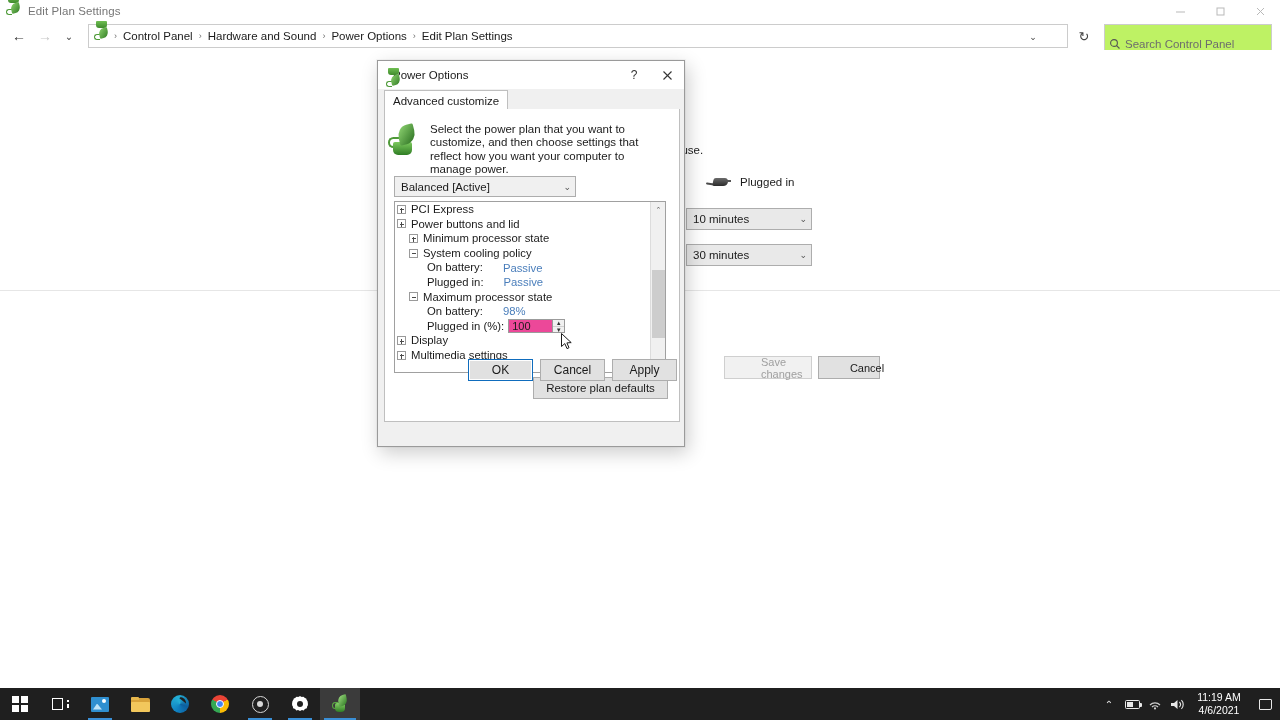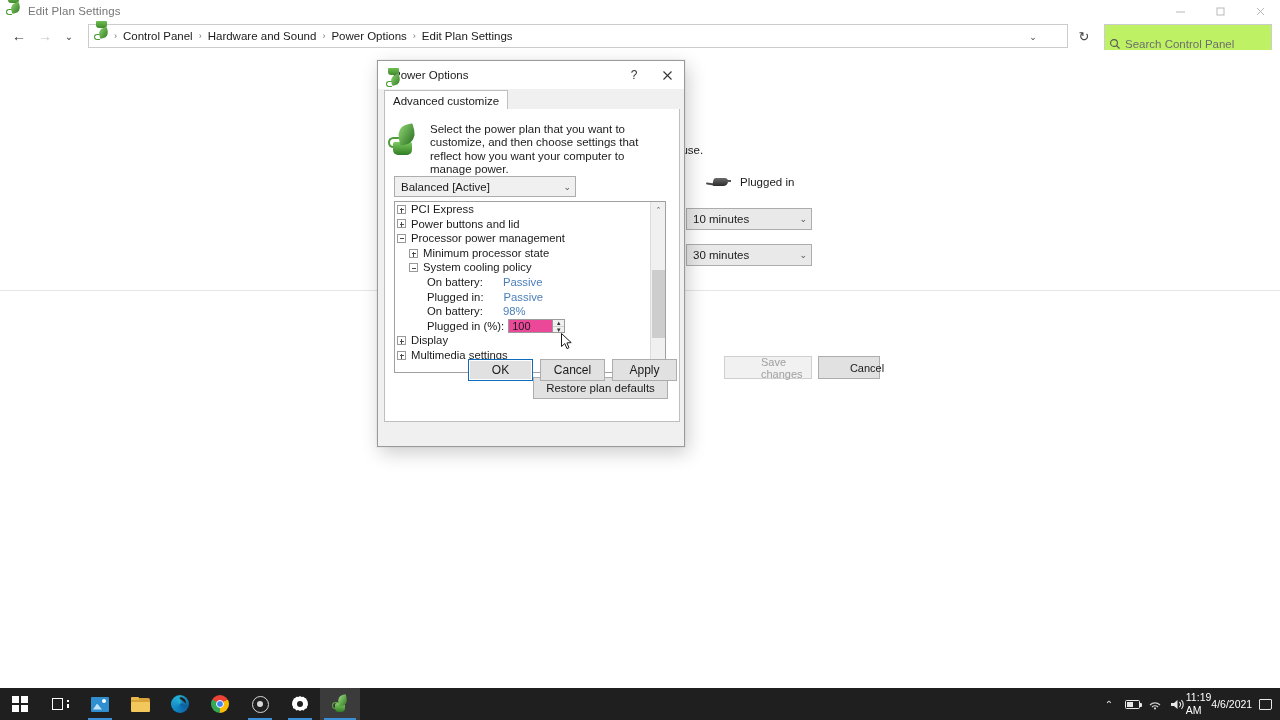--- a/index.html
+++ b/index.html
@@ -360,21 +360,21 @@
   .tray { position: absolute; right: 0; bottom: 0; height: 32px; display: flex; align-items: center; }
   .tray-item { height: 32px; display: flex; align-items: center; justify-content: center; color: #e8e8e8; }
   .tray-chev { width: 22px; font-size: 10px; }
   .tray-batt { width: 24px; }
   .batt-shape { width: 15px; height: 9px; border: 1.4px solid #e8e8e8; border-radius: 1.5px; position: relative; }
   .batt-shape::after { content:""; position: absolute; right: -3.4px; top: 2px; width: 2px; height: 4px; background: #e8e8e8; border-radius: 0 1px 1px 0; }
   .batt-fill { position: absolute; left: 1px; top: 1px; bottom: 1px; width: 6px; background: #e8e8e8; }
   .tray-wifi { width: 22px; font-size: 12px; }
   .tray-vol { width: 22px; font-size: 13px; }
   .tray-clock {
-    width: 62px; display: flex; flex-direction: row; align-items: center; justify-content: center;
+    width: 62px; display: flex; flex-direction: column; align-items: center; justify-content: center;
     color: #ffffff; font-size: 10.5px; line-height: 13px;
   }
   .tray-notif { width: 30px; }
   .notif-shape { width: 13px; height: 11px; border: 1.4px solid #e8e8e8; border-radius: 1px 1px 2px 1px; }
 </style>
 </head>
 <body>
 
 <div id="cp-window">
 
@@ -505,39 +505,39 @@
   <div class="treeview">
     <div class="tree-inner" id="tree-inner">
         <div class="trow indent1">
           <span class="tog plus"></span>
           <span class="lbl">PCI Express</span>
         </div>
         <div class="trow indent1">
           <span class="tog plus"></span>
           <span class="lbl">Power buttons and lid</span>
         </div>
-        <div class="trow indent1">
-          <span class="tog"></span>
-          <span class="lbl">Processor power management</span>
-        </div>
         <div class="trow indent2">
           <span class="tog plus"></span>
           <span class="lbl">Minimum processor state</span>
         </div>
         <div class="trow indent2">
           <span class="tog"></span>
           <span class="lbl">System cooling policy</span>
         </div>
         <div class="trow indent3 leaf">
           <span class="lbl">On battery:</span>
           <span class="val">Passive</span>
         </div>
         <div class="trow indent3 leaf">
           <span class="lbl">Plugged in:</span>
           <span class="val">Passive</span>
+        </div>
+        <div class="trow indent2">
+          <span class="tog"></span>
+          <span class="lbl">Maximum processor state</span>
         </div>
         <div class="trow indent3 leaf">
           <span class="lbl">On battery:</span>
           <span class="val">98%</span>
         </div>
         <div class="trow indent3">
           <span class="sel">Plugged in (%):</span>
           <span class="spin-wrap">
             <span class="spin-input">100</span>
             <span class="spin-btns">

